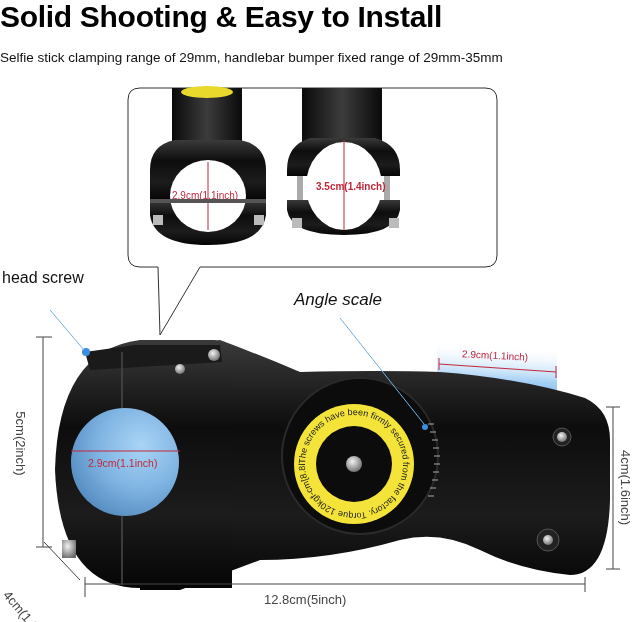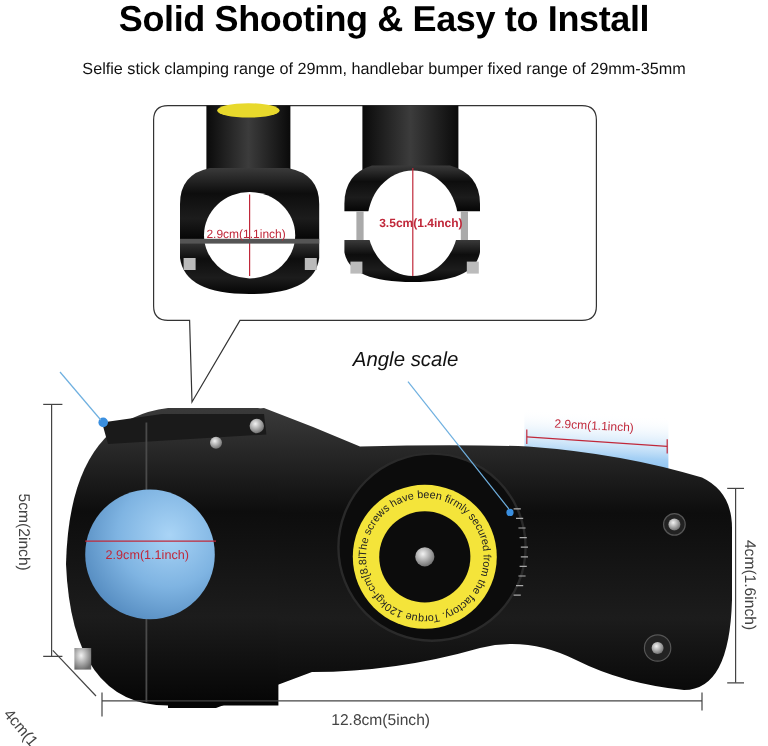--- a/index.html
+++ b/index.html
@@ -1,18 +1,18 @@
 <!DOCTYPE html>
 <html><head>
 <meta charset="utf-8">
 <style>
   html, body { margin: 0; padding: 0; background: #ffffff; }
   body { width: 640px; height: 622px; position: relative; overflow: hidden; font-family: "Liberation Sans", sans-serif; }
-  .title { position: absolute; left: 0; top: 0; width: 640px; text-align: center; font-weight: bold; font-size: 30px; color: #000; line-height: 34px; letter-spacing: -0.3px; }
-  .subtitle { position: absolute; left: 0; top: 50px; width: 640px; text-align: center; font-size: 13.5px; color: #111; }
+  .title { position: absolute; left: 0; top: 0; width: 640px; text-align: left; font-weight: bold; font-size: 30px; color: #000; line-height: 34px; letter-spacing: -0.3px; }
+  .subtitle { position: absolute; left: 0; top: 50px; width: 640px; font-size: 13.5px; color: #111; }
   .stage { position: absolute; left: 0; top: 0; width: 640px; height: 622px; }
   .label { position: absolute; font-size: 16px; color: #111; line-height: 20px; }
   .dim { position: absolute; color: #444; font-size: 13px; white-space: nowrap; }
   .red-dim { position: absolute; color: #c0283a; font-size: 10px; white-space: nowrap; }
 </style>
 </head>
 <body>
 
 <div class="title">Solid Shooting &amp; Easy to Install</div>
 <div class="subtitle">Selfie stick clamping range of 29mm, handlebar bumper fixed range of 29mm-35mm</div>
@@ -137,22 +137,23 @@
     <line x1="85" y1="577" x2="85" y2="597"></line>
     <line x1="585" y1="577" x2="585" y2="592"></line>
     <line x1="44" y1="542" x2="80" y2="580"></line>
   </g>
 </svg>
 
 <div class="red-dim" style="left:172px; top:190px;">2.9cm(1.1inch)</div>
 <div class="red-dim" style="left:316px; top:181px;font-weight:bold;">3.5cm(1.4inch)</div>
 
 <div class="label" style="left:2px; top:268px;">
+  <div>head screw</div>
 </div>
 <div class="label" style="left:294px; top:290px; font-size:17px;font-style:italic;">Angle scale</div>
 
 <div class="red-dim" style="left:462px; top:350px; transform:rotate(3deg);">2.9cm(1.1inch)</div>
 <div class="red-dim" style="left:88px; top:457px; font-size:10.5px;">2.9cm(1.1inch)</div>
 
 <div class="dim" style="left:-12px; top:436px; transform:rotate(90deg); transform-origin:center;">5cm(2inch)</div>
 <div class="dim" style="left:588px; top:480px; transform:rotate(90deg); transform-origin:center;">4cm(1.6inch)</div>
 <div class="dim" style="left:6px; top:585px; transform:rotate(50deg); transform-origin:left center;">4cm(1.6inch)</div>
-<div class="dim" style="left:276px; top:592px;">12.8cm(5inch)</div>
+<div class="dim" style="left:264px; top:592px;">12.8cm(5inch)</div>
 
 </body></html>

